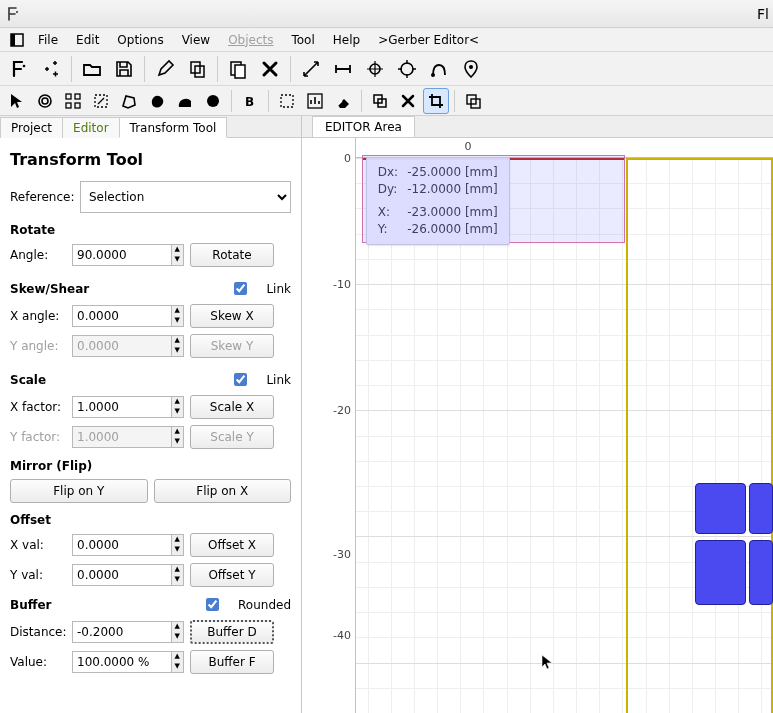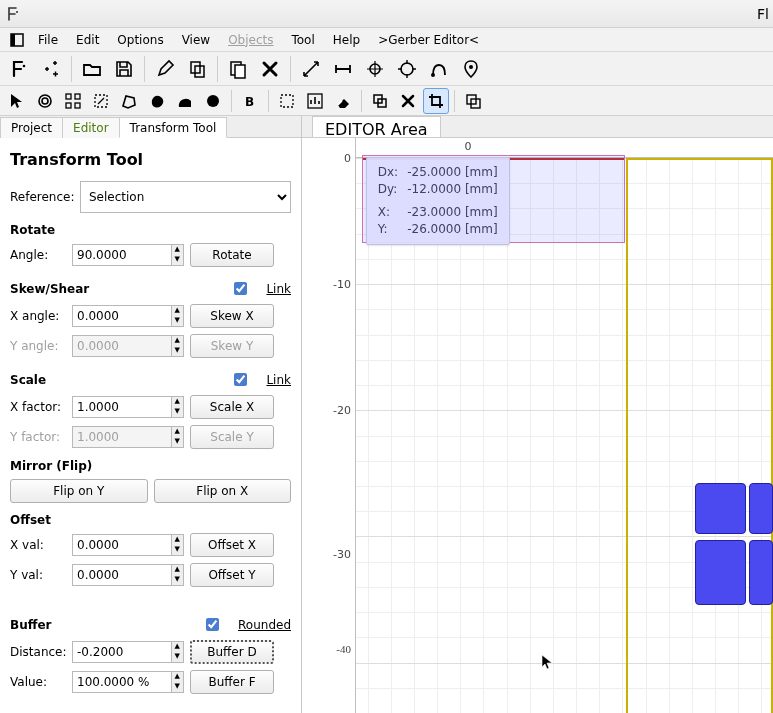--- a/index.html
+++ b/index.html
@@ -38,28 +38,28 @@
   .form-row .lbl.disabled { color:#a0a0a0;}
   .spin { display:flex; align-items:stretch; flex:1; max-width:112px;}
   .spin input { width:100%; height:22px; border:1px solid #b8b8b8; padding:2px 4px; background:#fff;}
   .spin input:disabled { background:#f4f4f4; color:#a0a0a0;}
   .spin .arrows { width:14px; display:flex; flex-direction:column; border:1px solid #b8b8b8; border-left:none; background:#eee;}
   .spin .arrows div { flex:1; font-size:7px; line-height:8px; text-align:center; cursor:default;}
   .btn { height:24px; min-width:84px; border:1px solid #b0b0b0; background:linear-gradient(#fdfdfd,#ececec); border-radius:3px; padding:0 10px; cursor:default; text-align:center;}
   .btn:disabled { color:#a0a0a0;}
   .btn.focused { border:2px dotted #555; outline:none;}
   .wide-btn { flex:1; }
-  .check { display:flex; align-items:center; gap:16px; margin-left:auto;text-decoration:underline;}
+  .check { display:flex; align-items:center; gap:16px; margin-left:auto;}
   .check input { accent-color:#4a7cd0;}
   select.ref-sel { flex:1; height:32px; border:1px solid #b8b8b8; background:#fff; padding:0 4px;}
 
   
   .right-panel { flex:1; display:flex; flex-direction:column; position:relative; background:#f0f0f0;}
   .right-tabstrip { display:flex; height:22px; background:#eee; border-bottom:1px solid #ccc; padding-left:10px;}
-  .right-tabstrip .tab { padding:3px 12px; border:1px solid #ccc; border-bottom:none; background:#ffffff; font-size:16px;}
+  .right-tabstrip .tab { padding:3px 12px; border:1px solid #ccc; border-bottom:none; background:#ffffff; font-size:12px;}
   .canvas-wrap { position:relative; flex:1; overflow:hidden; background:#fdfdfd;}
   
   .xaxis { position:absolute; top:0; left:54px; right:0; height:20px; background:#ffffff; border-bottom:1px solid #c0c0c0;}
   .yaxis { position:absolute; top:0; left:0; width:54px; bottom:0; background:#ffffff; border-right:1px solid #c0c0c0;}
   .plot { position:absolute; top:20px; left:54px; right:0; bottom:0; background:#fff;}
   .grid-h, .grid-v { position:absolute; background:#eee;}
   .tick-label-y { position:absolute; right:4px; transform:translateY(-50%); font-size:11px; color:#444; text-align:right;}
   .tick-label-x { position:absolute; top:2px; transform:translateX(-50%); font-size:11px; color:#444;}
   
   .sel-highlight { position:absolute; background:rgba(120,120,255,0.15); border:1px solid #d070b0;}
@@ -394,21 +394,21 @@
         <div class="spin">
             <input value="0.0000" style="">
             <div class="arrows">
               <div>▲</div>
               <div>▼</div>
             </div>
           </div>
         <button class="btn">Offset Y</button>
       </div>
 
-      <div class="form-row" style="margin-top:28px;">
+      <div class="form-row" style="margin-top:8px;">
         <span class="section-title" style="margin:0">Buffer</span>
         <label class="check">
             <input type="checkbox" checked="" style="">
             <span>Rounded</span>
           </label>
       </div>
       <div class="form-row">
         <span class="lbl">Distance:</span>
         <div class="spin">
             <input value="-0.2000" style="">
@@ -436,21 +436,21 @@
   <div class="right-panel">
     <div class="right-tabstrip">
       <div class="tab">EDITOR Area</div>
     </div>
     <div class="canvas-wrap">
       <div class="yaxis" id="yaxis">
           <div class="tick-label-y" style="top: 20px;">0</div>
           <div class="tick-label-y" style="top: 146.136px;">-10</div>
           <div class="tick-label-y" style="top: 272.273px;">-20</div>
           <div class="tick-label-y" style="top: 416px;">-30</div>
-          <div class="tick-label-y" style="top: 511px; font-family: Liberation Serif, serif;">-40</div>
+          <div class="tick-label-y" style="top: 497px;">-40</div>
         </div>
       <div class="xaxis" id="xaxis">
           <div class="tick-label-x" style="left: 111.917px;">0</div>
         </div>
       <div class="plot" id="plot">
           <div class="grid-h" style="left: 0px; right: 0px; top: 0px; height: 1px;"></div>
           <div class="grid-h" style="left: 0px; right: 0px; top: 25.2273px; height: 1px;"></div>
           <div class="grid-h" style="left: 0px; right: 0px; top: 50.4545px; height: 1px;"></div>
           <div class="grid-h" style="left: 0px; right: 0px; top: 75.6818px; height: 1px;"></div>
           <div class="grid-h" style="left: 0px; right: 0px; top: 100.909px; height: 1px;"></div>

